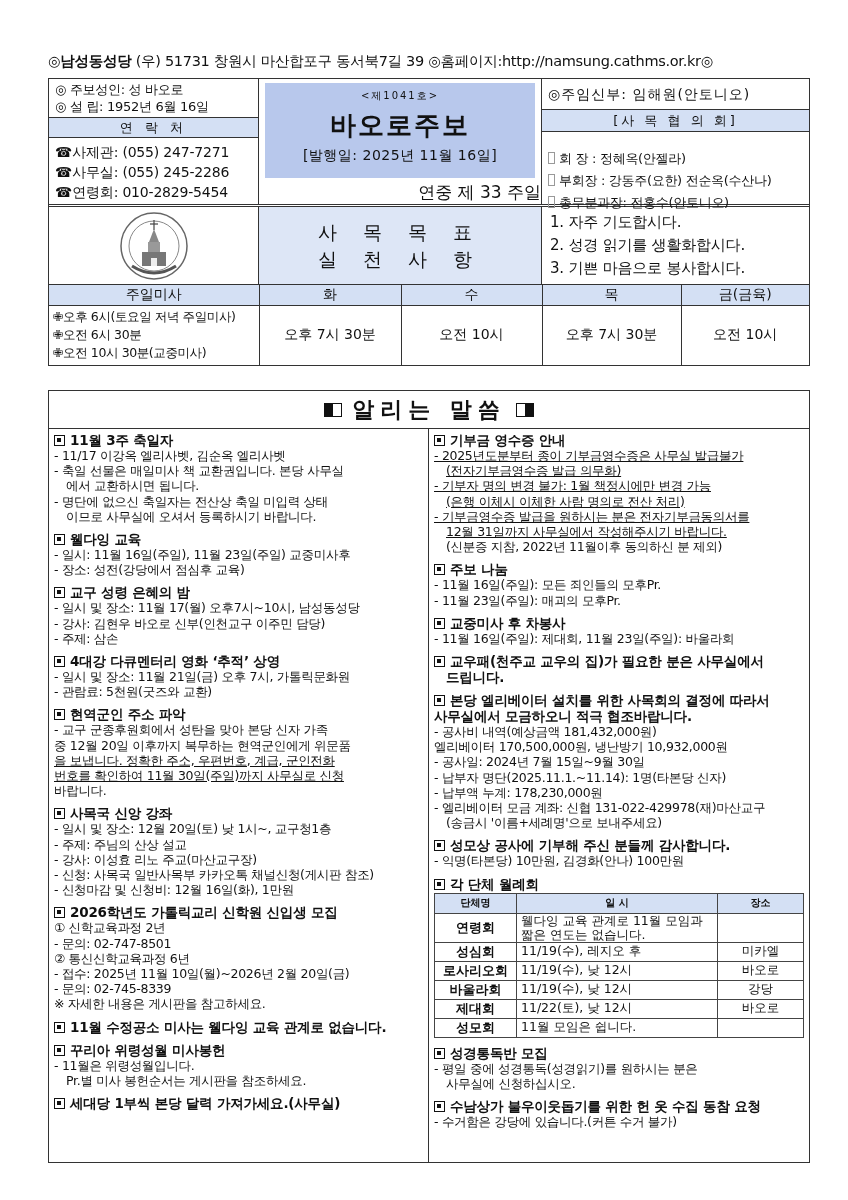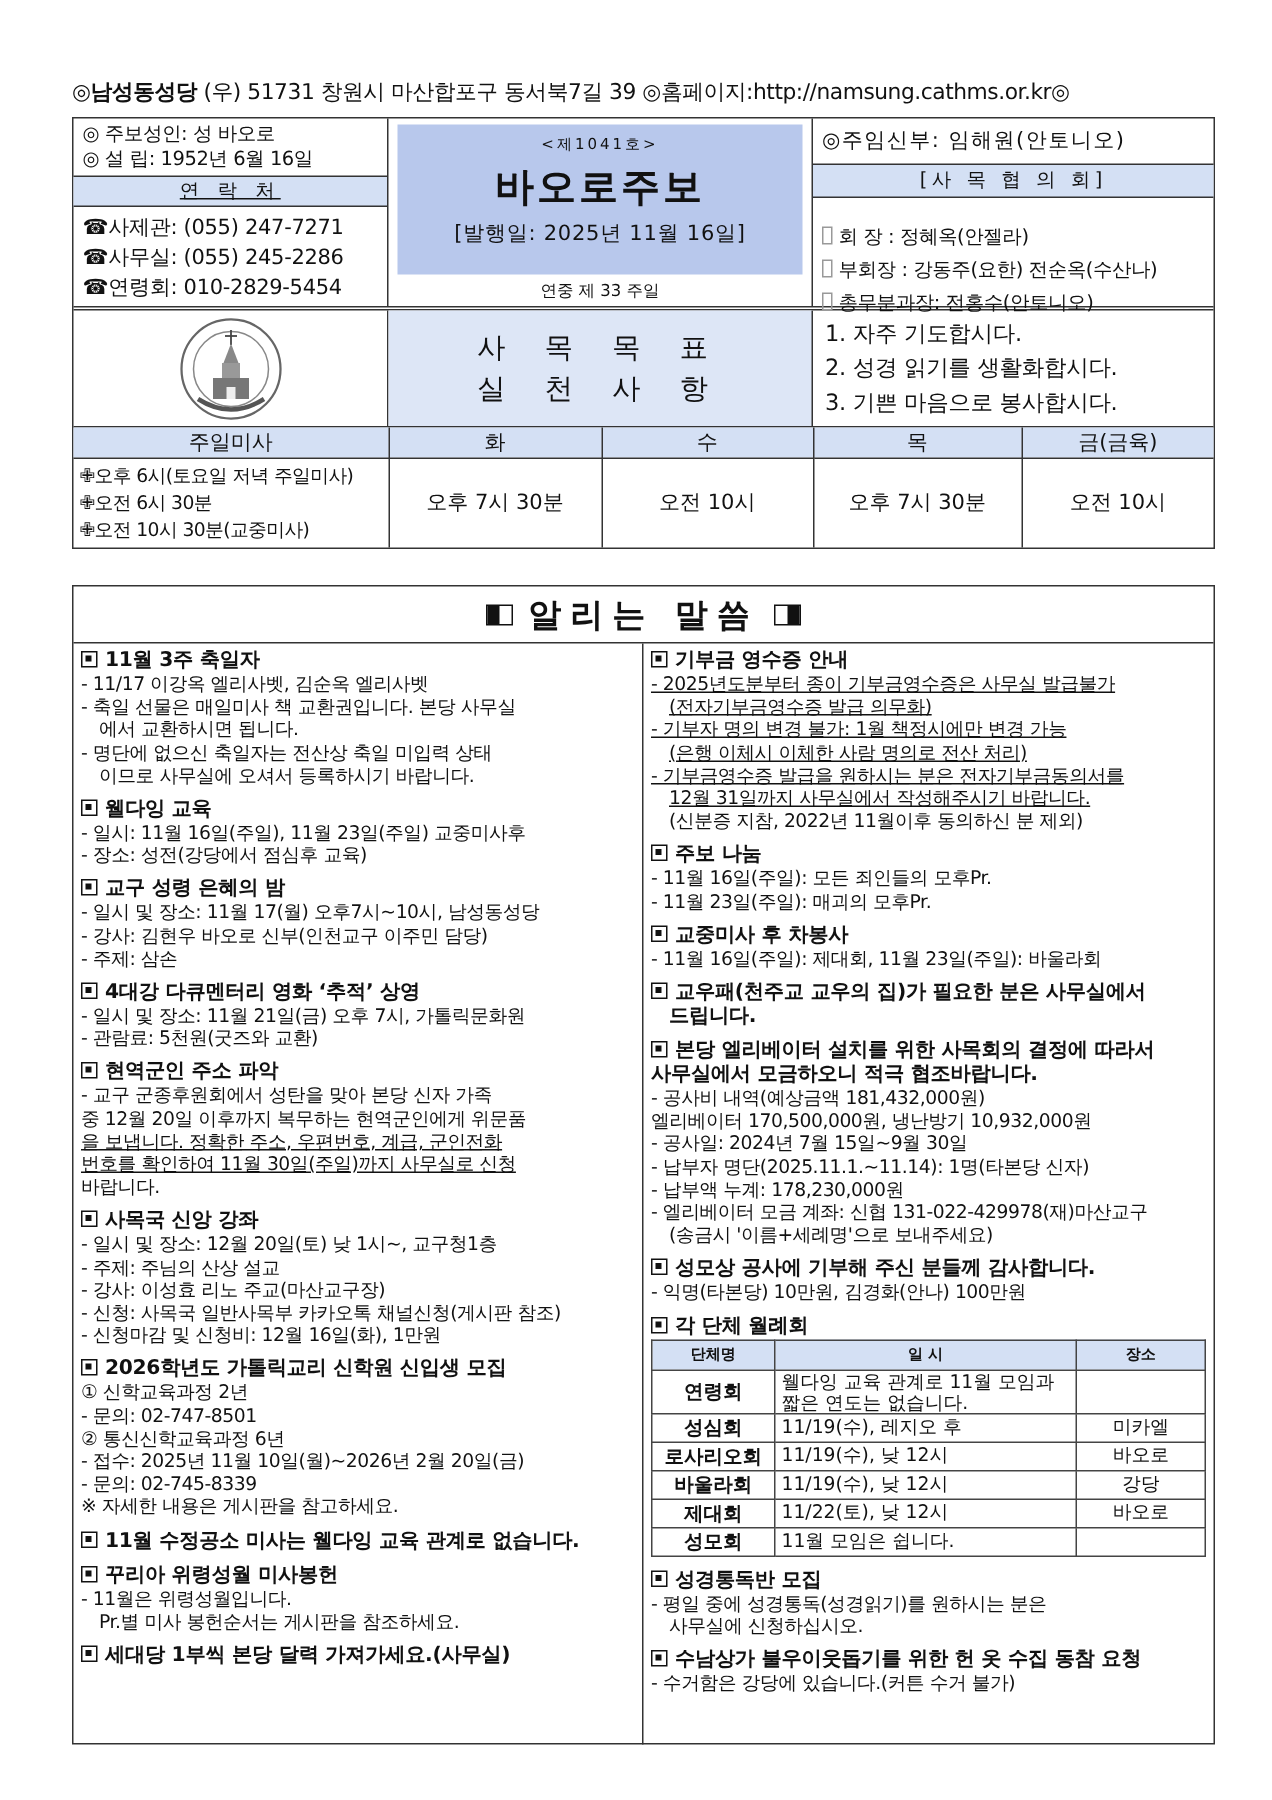--- a/index.html
+++ b/index.html
@@ -10,28 +10,28 @@
   .topline b { font-weight: bold; }
 
   
   .hdr { position: absolute; left: 48px; top: 78px; width: 762px; border: 1px solid #333; }
   .hdr-row1 { display: flex; height: 128px; border-bottom: 3px double #333; }
   .col-left { width: 210px; border-right: 1px solid #333; display: flex; flex-direction: column; }
   .col-mid { width: 283px; border-right: 1px solid #333; display: flex; flex-direction: column; }
   .col-right { flex: 1; display: flex; flex-direction: column; }
 
   .patron { font-size: 13px; padding: 2px 6px; line-height: 17px; height: 42px; border-bottom: 1px solid #333; letter-spacing: -0.3px; }
-  .contact-h { background: #d4e0f4; text-align: center; font-size: 13px; height: 20px; line-height: 20px; border-bottom: 1px solid #333; letter-spacing: 4px; text-decoration: underline; }
+  .contact-h { background: #d4e0f4; text-align: center; font-size: 13px; height: 20px; line-height: 20px; border-bottom: 1px solid #333; letter-spacing: 4px; }
   .phones { font-size: 14px; padding: 4px 6px; line-height: 20px; letter-spacing: -0.2px; }
 
   .title-box { margin: 4px 6px 0 6px; background: #b8c8ec; height: 100px; text-align: center; }
   .title-no { font-size: 10px; padding-top: 6px; letter-spacing: 2px; }
   .title-main { font-size: 26px; font-weight: 900; letter-spacing: 2px; line-height: 44px; font-family: "DejaVu Sans", sans-serif; }
   .title-date { font-size: 14px; letter-spacing: 0.5px; }
-  .week { text-align: center; font-size: 11px; padding-top: 3px; }
+  .week { text-align: right; font-size: 17px; padding-top: 3px; }
 
   .priest { font-size: 14px; height: 32px; line-height: 30px; padding-left: 6px; border-bottom: 1px solid #333; letter-spacing: 1px; }
   .council-h { background: #d4e0f4; text-align: center; font-size: 13px; height: 22px; line-height: 22px; border-bottom: 1px solid #333; letter-spacing: 3px; }
   .council { font-size: 13px; padding: 16px 6px; line-height: 22px; letter-spacing: -0.3px; }
   .council .box { display: inline-block; width: 7px; height: 12px; border: 1px solid #999; margin-right: 4px; vertical-align: -1px; }
 
   .hdr-row2 { display: flex; height: 78px; border-bottom: 1px solid #333; }
   .logo-cell { width: 210px; border-right: 1px solid #333; display: flex; align-items: center; justify-content: center; }
   .goal-cell { width: 283px; border-right: 1px solid #333; background: #dde6f6; display: flex; flex-direction: column; justify-content: center; align-items: center; font-size: 19px; letter-spacing: 10px; line-height: 27px; }
   .goals { flex: 1; font-size: 15px; padding: 4px 8px; line-height: 23px; letter-spacing: -0.2px; }

